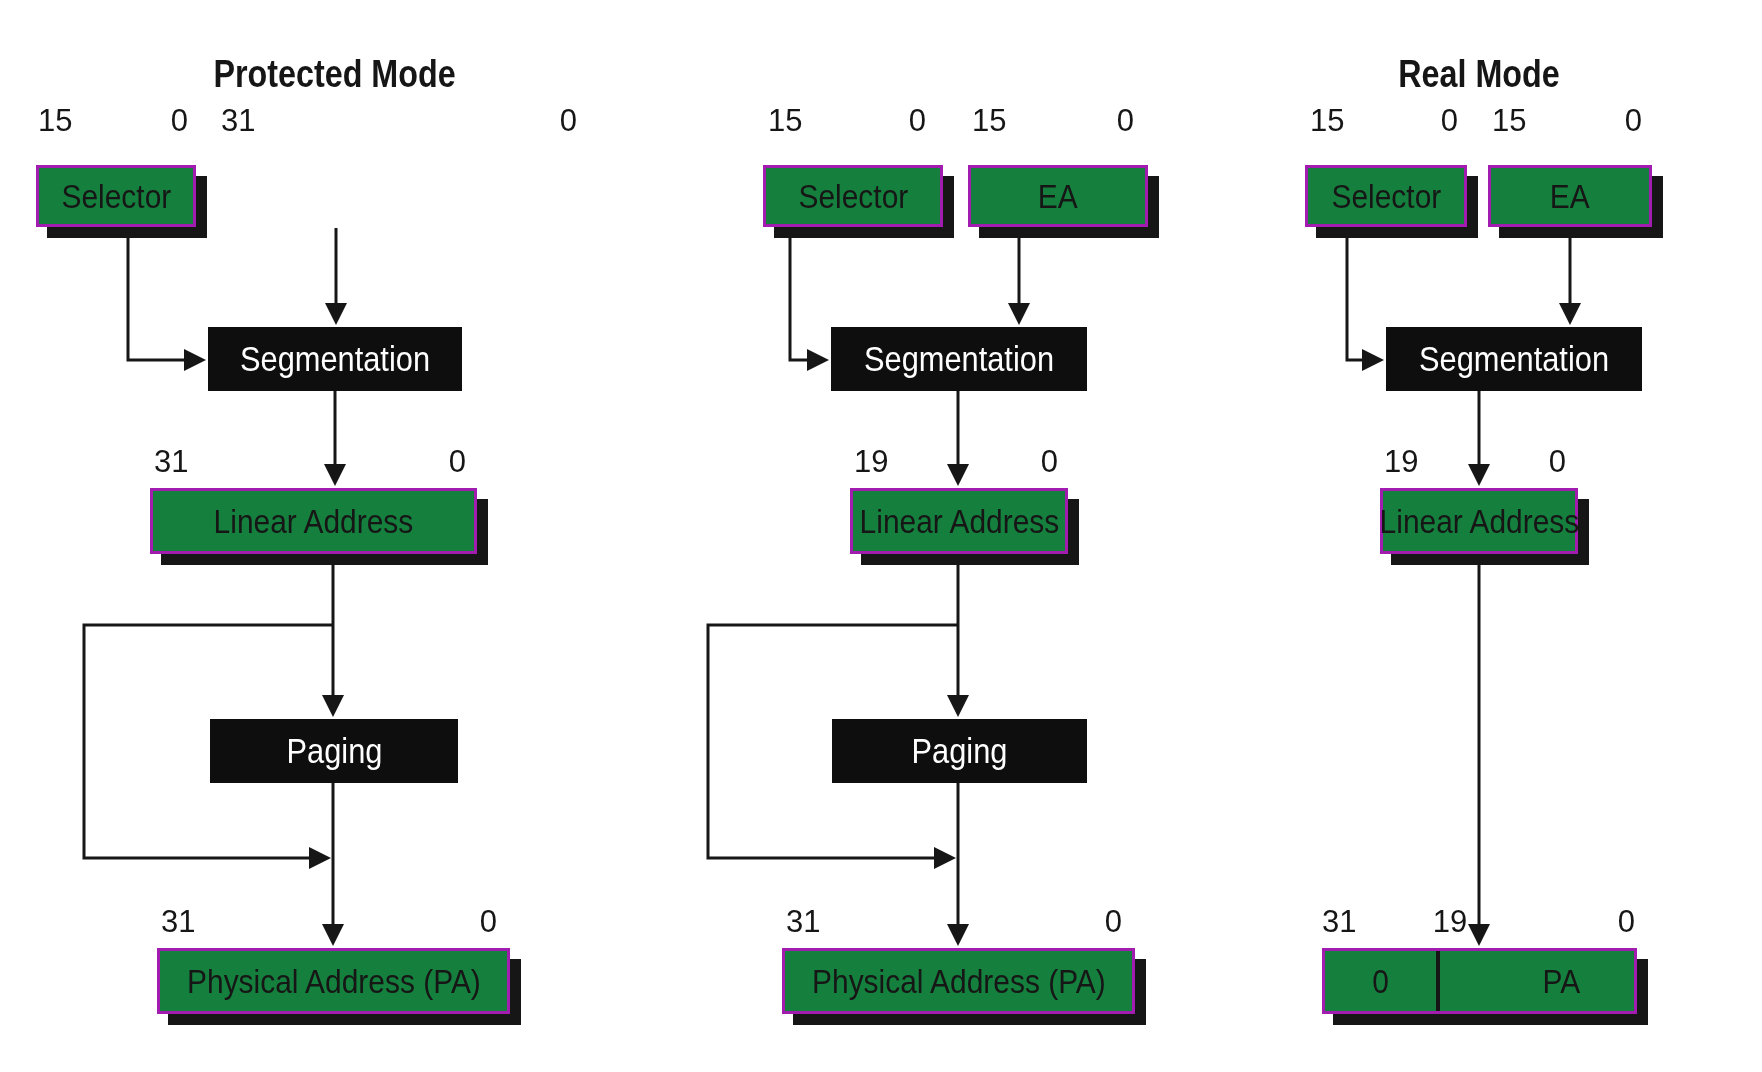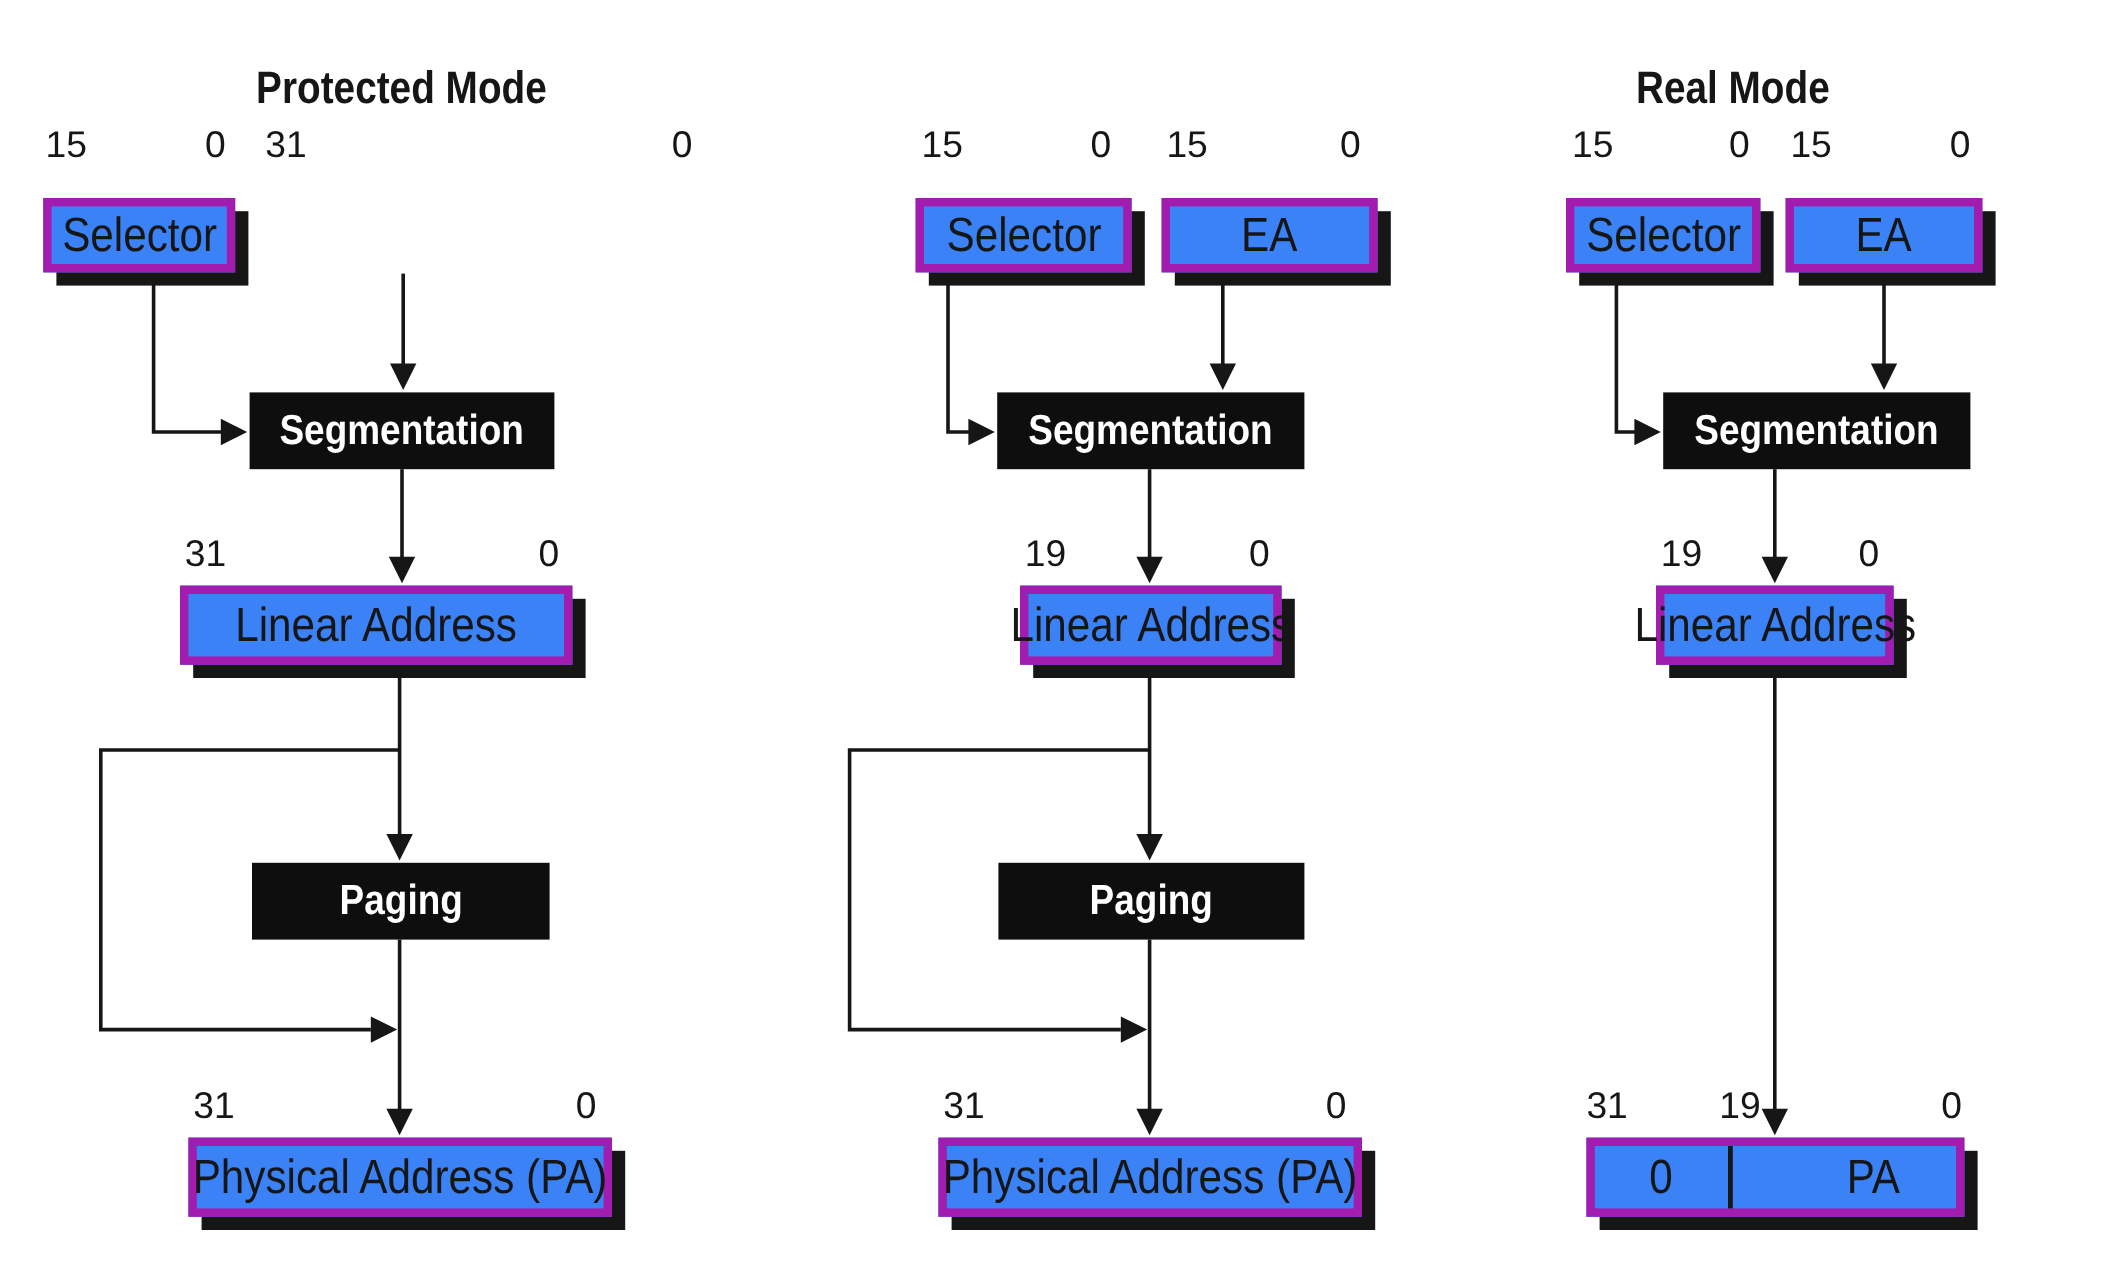--- a/index.html
+++ b/index.html
@@ -12,30 +12,30 @@
     position:absolute;width:440px;text-align:center;
     font-size:38px;font-weight:bold;line-height:44px;white-space:nowrap;margin-top:26px;
   }
   .title>span{display:inline-block;transform:scaleX(.85);transform-origin:center;}
   .bits{
     position:absolute;display:flex;justify-content:space-between;
     font-size:31px;line-height:38px;height:38px;
   }
   .bits span{display:inline-block;}
   .box{
-    position:absolute;box-sizing:border-box;background:#3b82f6;
-    border:7px solid #a21caf;box-shadow:11px 11px 0 #161616;
+    position:absolute;box-sizing:border-box;background:#15803d;
+    border:3px solid #a21caf;box-shadow:11px 11px 0 #161616;
     display:flex;align-items:center;justify-content:center;
-    font-size:40px;white-space:nowrap;
+    font-size:34px;white-space:nowrap;
   }
   .box>span,.cell>span{display:inline-block;transform:scaleX(.88);transform-origin:center;}
   .proc{
     position:absolute;box-sizing:border-box;background:#0e0e0e;color:#ffffff;
     display:flex;align-items:center;justify-content:center;
-    font-size:35px;font-weight:bold;white-space:nowrap;
+    font-size:35px;font-weight:normal;white-space:nowrap;
   }
   .proc>span{display:inline-block;transform:scaleX(.88);transform-origin:center;}
   .split{padding:0;justify-content:flex-start;align-items:stretch;}
   .cell{display:flex;align-items:center;justify-content:center;box-sizing:border-box;}
   .cell-zero{width:115px;border-right:4px solid #161616;}
   .cell-pa{flex:1;padding-left:48px;}
   .bit-mid{position:absolute;left:104px;width:48px;text-align:center;}
   .bit-abs-left{position:absolute;left:0;}
   .bit-abs-right{position:absolute;right:0;}
 </style>
@@ -159,21 +159,21 @@
   </div>
 
   <div class="bits" style="left:786px;top:903px;width:336px;">
     <span>31</span>
     <span>0</span>
   </div>
   <div class="box" style="left:782px;top:948px;width:353px;height:66px;">
     <span>Physical Address (PA)</span>
   </div>
 
-  <div class="title" style="left:1224px;top:26px;">
+  <div class="title" style="left:1259px;top:26px;">
     <span>Real Mode</span>
   </div>
 
   <div class="bits" style="left:1310px;top:102px;width:148px;">
     <span>15</span>
     <span>0</span>
   </div>
   <div class="bits" style="left:1492px;top:102px;width:150px;">
     <span>15</span>
     <span>0</span>

